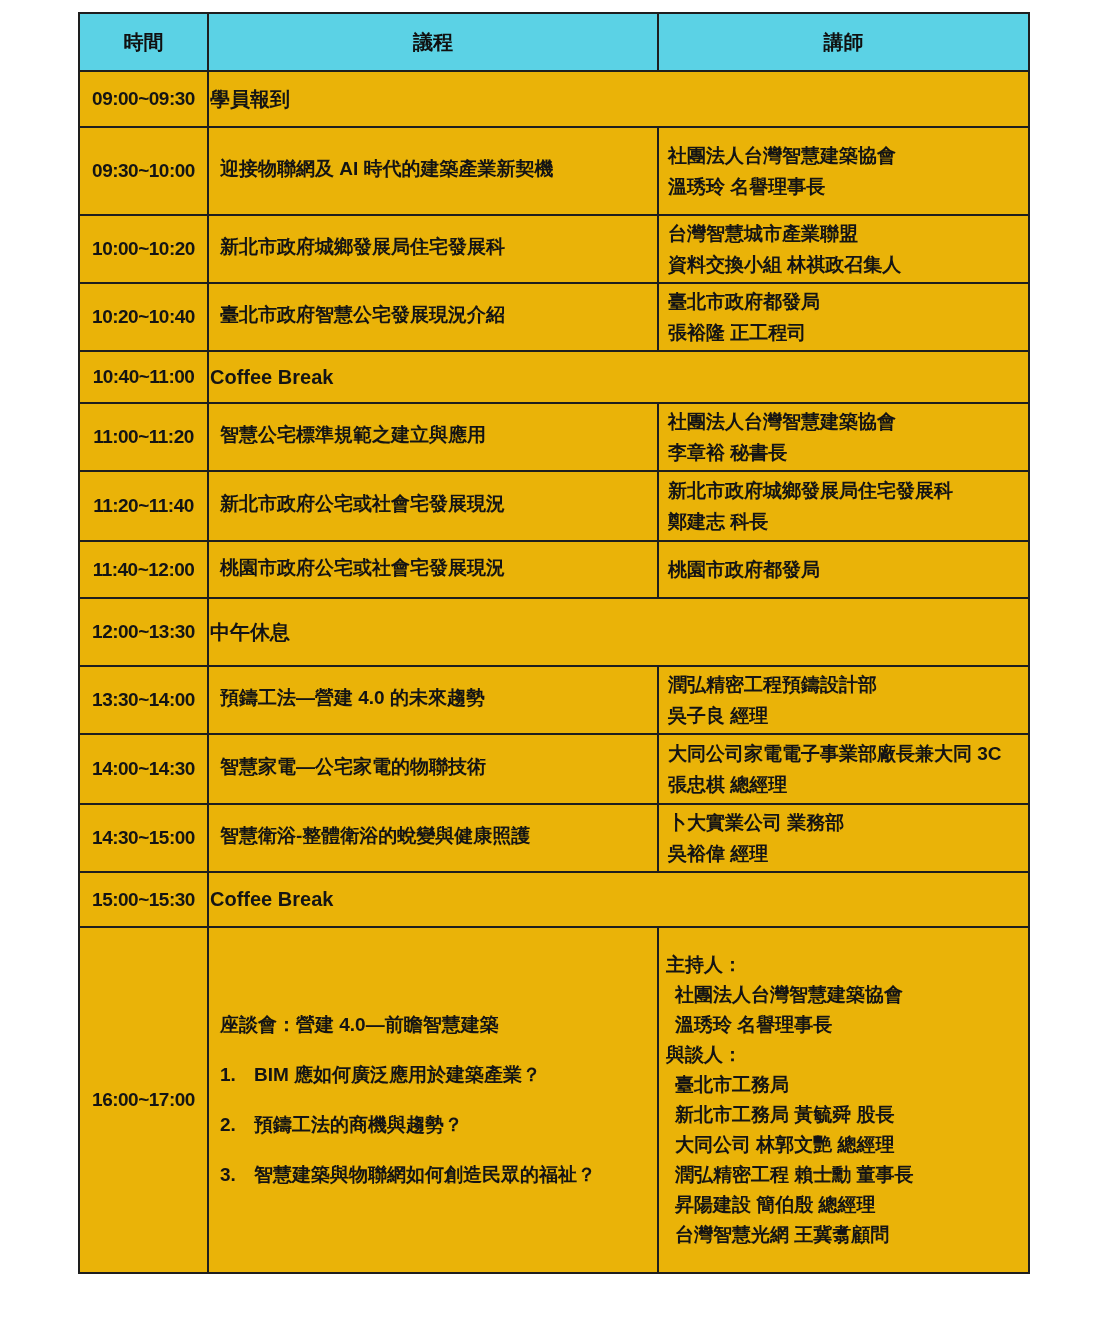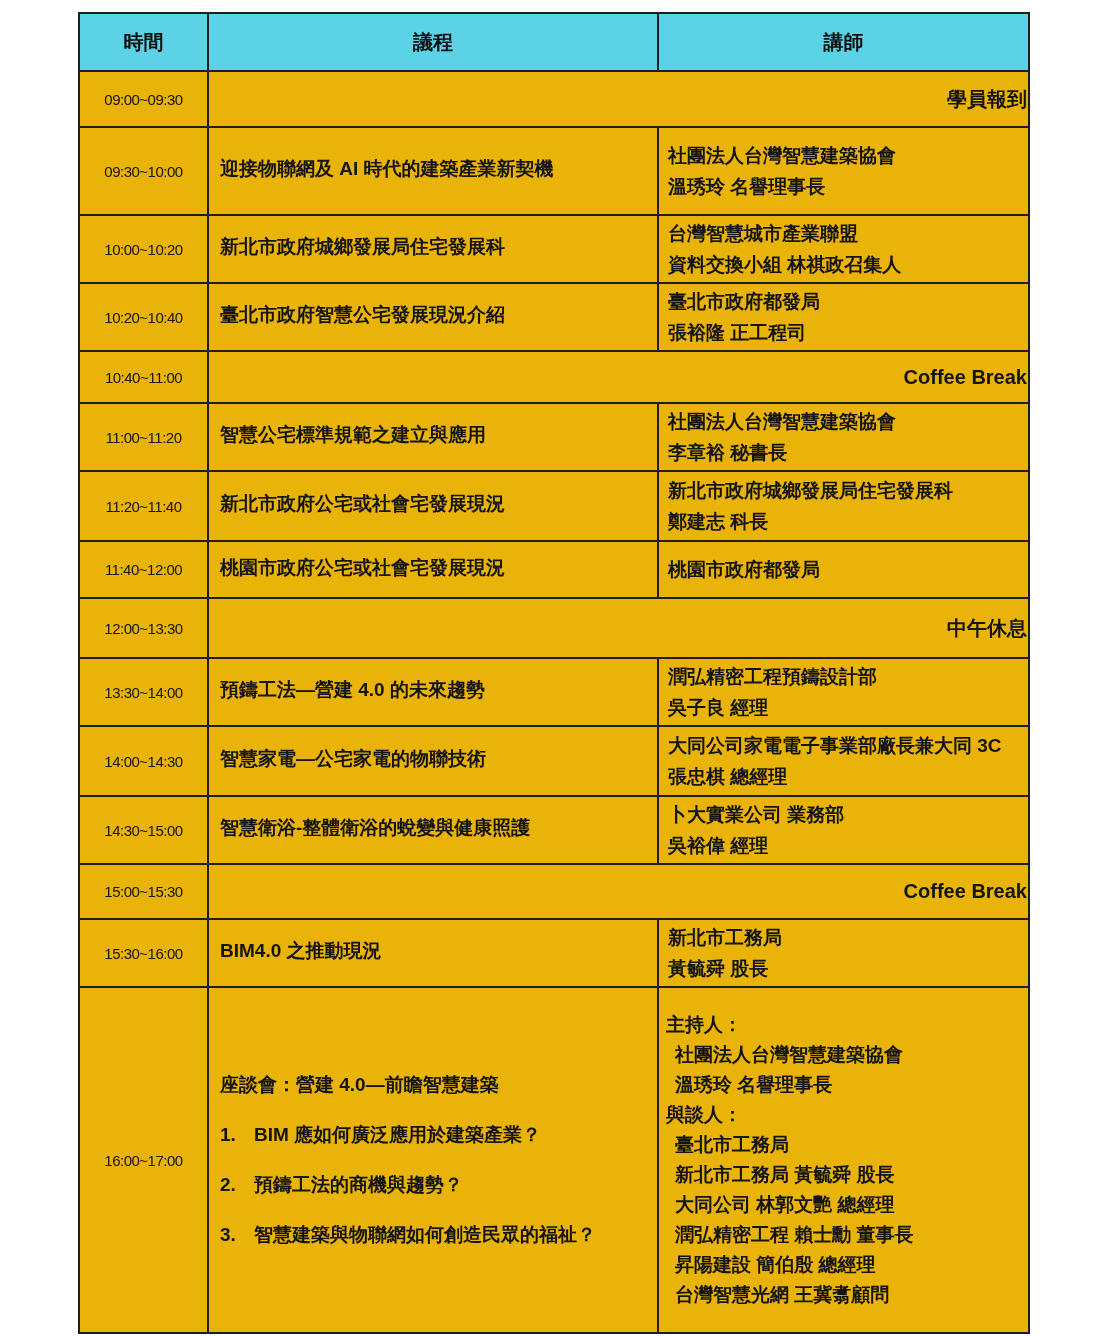--- a/index.html
+++ b/index.html
@@ -17,33 +17,33 @@
   col.c-time { width:129px; }
   col.c-agenda { width:450px; }
   col.c-speaker { width:371px; }
 
   th.head {
     height:54px; background:#5bd2e5;
     font-size:20px; font-weight:700; text-align:center; color:#101010;
   }
   td.time {
     text-align:center; vertical-align:middle;
-    font-size:15px; font-weight:400; letter-spacing:-0.5px;
+    font-size:19px; font-weight:700; letter-spacing:-0.5px;
   }
   td.agenda {
     vertical-align:middle; padding:2px 8px 6px 11px;
     font-size:19px; font-weight:700;
   }
   td.speaker {
     vertical-align:middle; padding:2px 6px 2px 9px;
     font-size:19px; font-weight:700;
   }
   td.speaker .line { line-height:31px; }
   td.span-cell {
-    text-align:right; vertical-align:middle;
+    text-align:left; vertical-align:middle;
     font-size:20px; font-weight:700;
   }
   
   td.panel-agenda { vertical-align:middle; padding:6px 8px 6px 11px; font-size:19px; font-weight:700; }
   td.panel-agenda .panel-title { margin-bottom:24px; }
   td.panel-agenda .qitem { display:flex; margin-bottom:24px; line-height:26px; }
   td.panel-agenda .qitem:last-child { margin-bottom:0; }
   td.panel-agenda .qnum { flex:0 0 34px; }
   td.panel-speaker { vertical-align:middle; padding:6px 4px 6px 7px; font-size:19px; font-weight:700; }
   td.panel-speaker .pline { line-height:30px; }
@@ -122,21 +122,21 @@
   </tr>
 
   <tr style="height:57px;">
     <td class="time">11:40~12:00</td>
     <td class="agenda">桃園市政府公宅或社會宅發展現況</td>
     <td class="speaker">
       <div class="line">桃園市政府都發局</div>
     </td>
   </tr>
 
-  <tr style="height:60px;">
+  <tr style="height:68px;">
     <td class="time">12:00~13:30</td>
     <td class="span-cell" colspan="2">中午休息</td>
   </tr>
 
   <tr style="height:63px;">
     <td class="time">13:30~14:00</td>
     <td class="agenda">預鑄工法—營建 4.0 的未來趨勢</td>
     <td class="speaker">
       <div class="line">潤弘精密工程預鑄設計部</div>
       <div class="line">吳子良 經理</div>
@@ -159,28 +159,20 @@
       <div class="line">卜大實業公司 業務部</div>
       <div class="line">吳裕偉 經理</div>
     </td>
   </tr>
 
   <tr style="height:55px;">
     <td class="time">15:00~15:30</td>
     <td class="span-cell" colspan="2">Coffee Break</td>
   </tr>
 
-  <tr style="height:62px;">
-    <td class="time">15:30~16:00</td>
-    <td class="agenda">BIM4.0 之推動現況</td>
-    <td class="speaker">
-      <div class="line">新北市工務局</div>
-      <div class="line">黃毓舜 股長</div>
-    </td>
-  </tr>
 
   <tr style="height:346px;">
     <td class="time">16:00~17:00</td>
     <td class="panel-agenda">
       <div class="panel-title">座談會：營建 4.0—前瞻智慧建築</div>
       <div class="qitem">
         <span class="qnum">1.</span>
         <span>BIM 應如何廣泛應用於建築產業？</span>
       </div>
       <div class="qitem">

